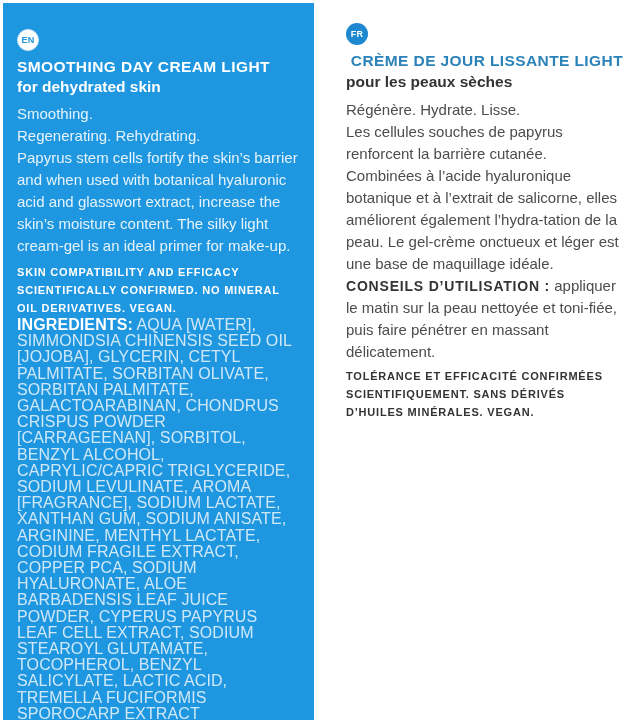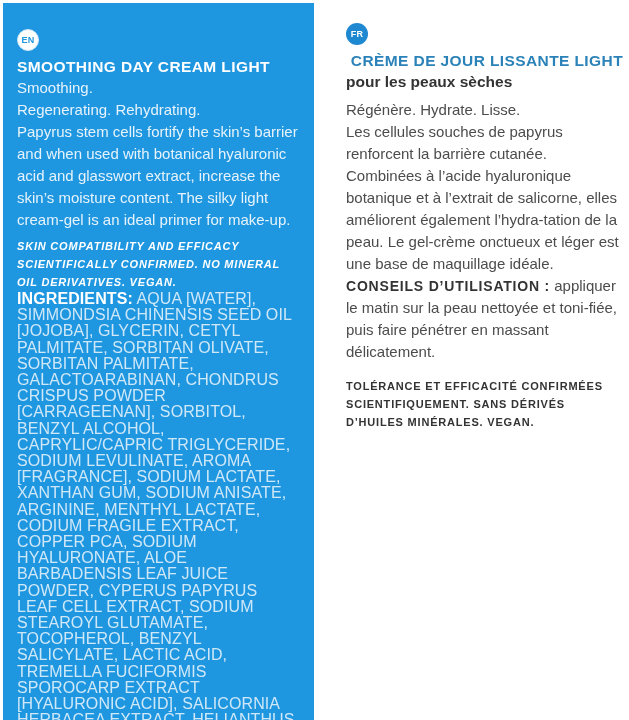--- a/index.html
+++ b/index.html
@@ -12,36 +12,37 @@
   .badge { display: inline-block; width: 22px; height: 22px; border-radius: 50%;
            font-size: 9px; font-weight: bold; text-align: center; line-height: 22px;
            letter-spacing: 0.2px; }
   .badge-en { background: #ffffff; color: #1e96e0; border: 1px solid #cde6f7; width: 20px; height: 20px; line-height: 20px; }
   .badge-fr { background: #1e88d0; color: #ffffff; }
   .title-en { margin-top: 6px; font-size: 15.5px; font-weight: bold; letter-spacing: 0.4px; color: #ffffff; line-height: 20px; }
   .subtitle-en { font-size: 15.5px; font-weight: bold; color: #ffffff; line-height: 20px; margin-bottom: 6px; }
   .body-en { font-size: 15px; line-height: 22px; color: #e6f3fb; }
   .body-en p { margin: 0; }
   .use-label { font-size: 11px; font-weight: bold; letter-spacing: 0.8px; }
-  .claim-en { margin-top: 6px; font-size: 11px; font-weight: bold; letter-spacing: 0.8px; line-height: 18px; color: #ffffff; font-style: italic; }
+  .claim-en { margin-top: 6px; font-size: 11px; font-weight: bold; letter-spacing: 0.8px; line-height: 18px; color: #ffffff; }
   .ingredients { font-size: 16px; line-height: 16.2px; color: #cfe8f8; letter-spacing: 0.1px; }
   .ingredients .ing-label { font-weight: bold; color: #ffffff; }
   .title-fr { margin-top: 6px; font-size: 15.5px; font-weight: bold; letter-spacing: 0.4px; color: #2a82b8; line-height: 20px; text-align: right; }
   .subtitle-fr { font-size: 15.5px; font-weight: bold; color: #333333; line-height: 22px; margin-bottom: 6px; }
   .body-fr { font-size: 15px; line-height: 22px; color: #4c4c4c; }
   .body-fr p { margin: 0; }
   .conseils-label { font-size: 14px; font-weight: bold; letter-spacing: 0.8px; color: #333333; }
-  .claim-fr { margin-top: 14px; font-size: 11px; font-weight: bold; letter-spacing: 0.8px; line-height: 18px; color: #333333; }
+  .claim-fr { margin-top: 4px; font-size: 11px; font-weight: bold; letter-spacing: 0.8px; line-height: 18px; color: #333333; }
 </style>
 </head>
 <body>
 
 <div class="panel-en">
   <span class="badge badge-en">EN</span>
   <div class="title-en">SMOOTHING DAY CREAM LIGHT</div>
+  <div class="subtitle-en">for dehydrated skin</div>
   <div class="body-en">
     <p>Smoothing.</p>
     <p>Regenerating. Rehydrating.</p>
     <p>Papyrus stem cells fortify the skin’s barrier and when used with botanical hyaluronic acid and glasswort extract, increase the skin’s moisture content. The silky light cream-gel is an ideal primer for make-up.</p>
   </div>
   <div class="claim-en">SKIN COMPATIBILITY AND EFFICACY SCIENTIFICALLY CONFIRMED. NO MINERAL OIL DERIVATIVES. VEGAN.</div>
   <div class="ingredients"><span class="ing-label">INGREDIENTS:</span><span> AQUA [WATER], SIMMONDSIA CHINENSIS SEED OIL [JOJOBA], GLYCERIN, CETYL PALMITATE, SORBITAN OLIVATE, SORBITAN PALMITATE, GALACTOARABINAN, CHONDRUS CRISPUS POWDER [CARRAGEENAN], SORBITOL, BENZYL ALCOHOL, CAPRYLIC/CAPRIC TRIGLYCERIDE, SODIUM LEVULINATE, AROMA [FRAGRANCE], SODIUM LACTATE, XANTHAN GUM, SODIUM ANISATE, ARGININE, MENTHYL LACTATE, CODIUM FRAGILE EXTRACT, COPPER PCA, SODIUM HYALURONATE, ALOE BARBADENSIS LEAF JUICE POWDER, CYPERUS PAPYRUS LEAF CELL EXTRACT, SODIUM STEAROYL GLUTAMATE, TOCOPHEROL, BENZYL SALICYLATE, LACTIC ACID, TREMELLA FUCIFORMIS SPOROCARP EXTRACT [HYALURONIC ACID], SALICORNIA HERBACEA EXTRACT, HELIANTHUS ANNUUS SEED OIL [SUNFLOWER], LIMONENE, LINALOOL, GERANIOL, MENTHOL, ALCOHOL</span></div>
 </div>
 
 <div class="panel-fr">

